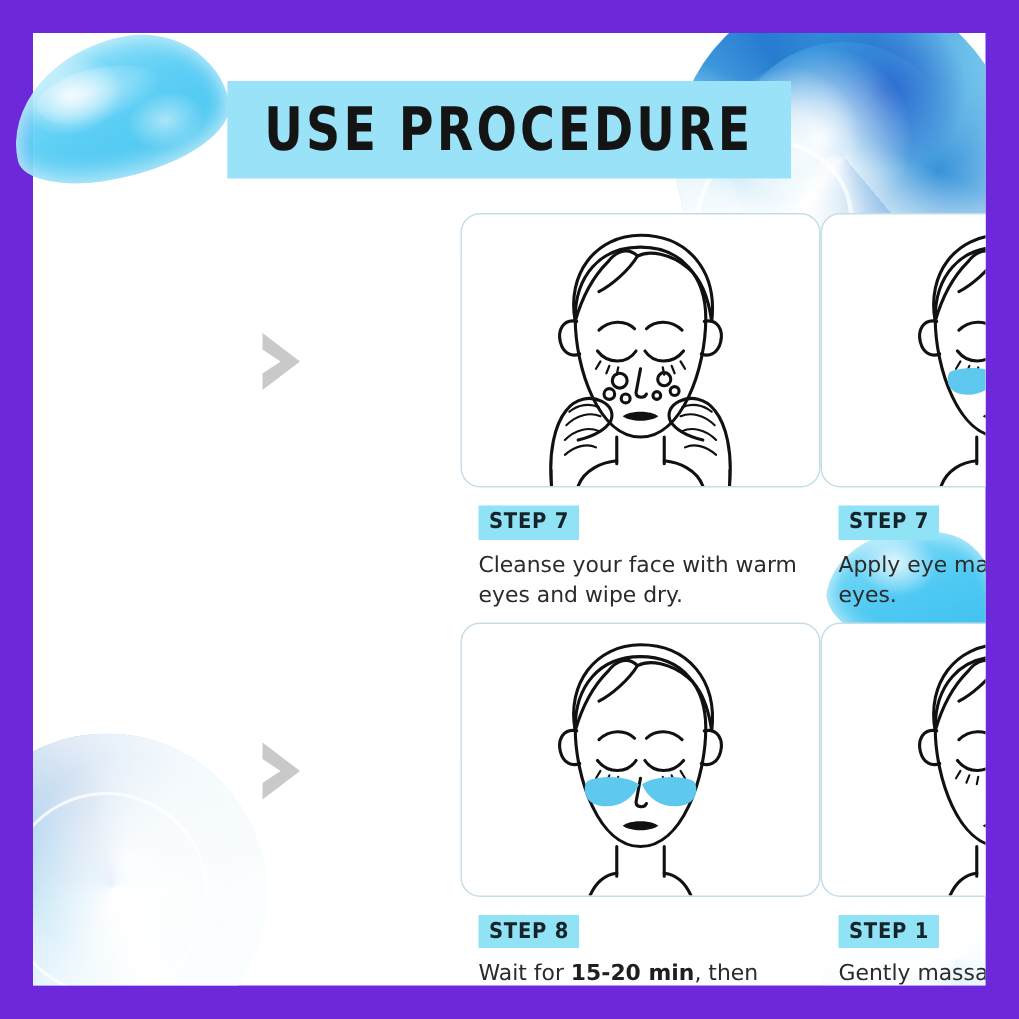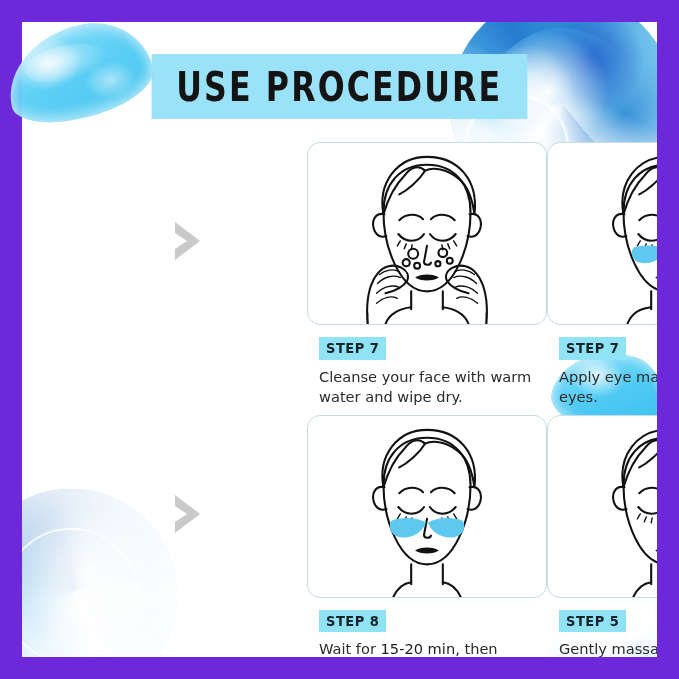--- a/index.html
+++ b/index.html
@@ -203,21 +203,21 @@
     padding: 4px 7px 4px 7px;
   }
   .step-text {
     margin-top: 7px;
     color: #2b2b2b;
     font-size: 14.6px;
     line-height: 1.38;
     max-width: 252px;
     font-family: "DejaVu Sans", sans-serif;
   }
-  .step-text b { font-weight: normal; color: #1f1f1f; }
+  .step-text b { font-weight: bold; color: #1f1f1f; }
 
   .chev {
     width: 40px; height: 46px;
     color: #c9c9c9;
   }
 </style>
 </head>
 <body>
 
 <div class="poster">
@@ -284,21 +284,21 @@
               <circle cx="99" cy="121" r="3.6"></circle>
               <circle cx="110" cy="124" r="3"></circle>
               <circle cx="136" cy="111" r="4.4"></circle>
               <circle cx="143" cy="119" r="3"></circle>
               <circle cx="131" cy="122" r="2.6"></circle>
             </g>
           </svg>
         </div>
         <div class="caption">
           <span class="step-tag">STEP 7</span>
-          <div class="step-text"><span>Cleanse your face with warm water and wipe dry.</span></div>
+          <div class="step-text"><span>Cleanse your face with warm eyes and wipe dry.</span></div>
         </div>
       </div>
 
       <div class="cell arrow-cell">
         <svg class="chev" viewBox="0 0 40 46">
           <polygon points="8,4 33,23 8,42 8,31 20,23 8,15" fill="#c9c9c9"></polygon>
         </svg>
       </div>
 
       <div class="cell">
@@ -406,21 +406,21 @@
               <path d="M172 183 C176 158 172 138 164 128 C158 120 150 118 144 122 C139 126 139 132 142 137 C147 145 156 148 162 150"></path>
               <path d="M162 129 C156 124 148 123 143 126" stroke-width="1.4"></path>
               <path d="M164 139 C158 132 150 130 144 133" stroke-width="1.4"></path>
               <path d="M166 149 C159 142 151 141 145 144" stroke-width="1.4"></path>
               <path d="M167 159 C160 153 152 152 147 155" stroke-width="1.4"></path>
               <path d="M172 183 L172 171" stroke-width="1.4"></path>
             </g>
           </svg>
         </div>
         <div class="caption">
-          <span class="step-tag">STEP 5</span>
+          <span class="step-tag">STEP 1</span>
           <div class="step-text"><span>Gently massage around your eyes to fully absorb essence.</span></div>
         </div>
       </div>
 
     </div>
   </div>
 
   <div class="deco gel-topleft"></div>
 
 </div>

